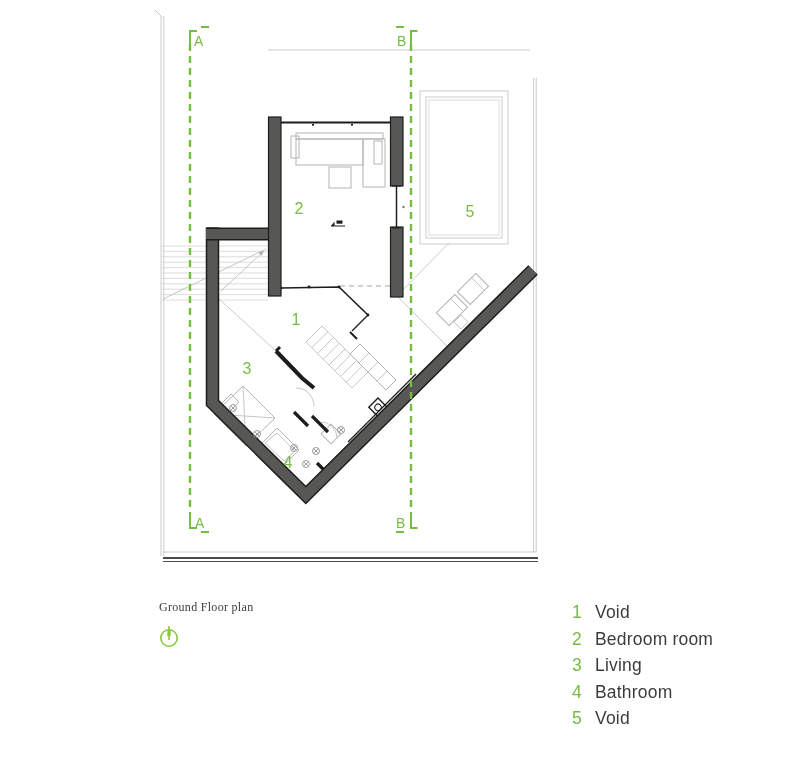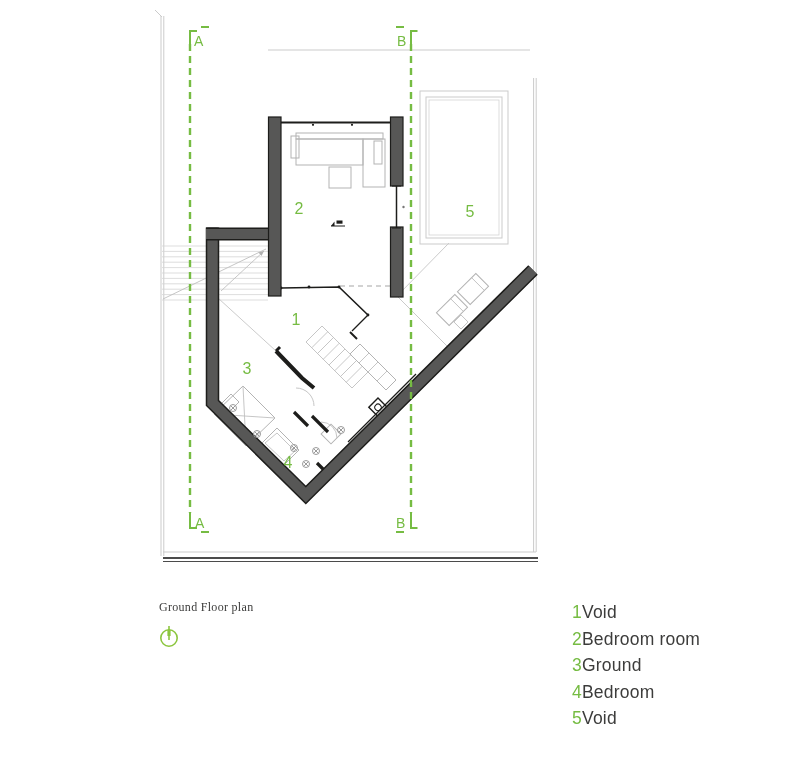--- a/index.html
+++ b/index.html
@@ -28,21 +28,21 @@
   .room-num{fill:var(--accent);font-size:16px;text-anchor:middle;font-family:"Liberation Sans",sans-serif;}
   .dash-light{stroke:#c4c4c4;stroke-width:1.4;stroke-dasharray:5 4;fill:none;}
   .fix{stroke:#9a9a9a;stroke-width:1;fill:none;}
   
   .plan-title{position:absolute;left:159px;top:600px;font-size:12px;letter-spacing:0.3px;
               color:var(--text-dark);font-family:Liberation Serif, serif;}
   .north{position:absolute;left:158px;top:624px;}
   .legend{position:absolute;left:570px;top:602px;font-size:17.5px;letter-spacing:0.2px;}
   .legend-row{display:flex;align-items:baseline;height:26.6px;}
   .legend-num{width:12px;text-align:right;color:var(--accent);flex:0 0 auto;}
-  .legend-label{color:var(--text-dark);}
+  .legend-label{margin-left:13px;color:var(--text-dark);}
 </style>
 </head>
 <body>
 
 <div class="page">
 
   <svg width="787" height="766" viewBox="0 0 787 766">
 
     <g>
       <path class="ln" d="M155,10 L162,17"></path>
@@ -237,25 +237,25 @@
     <div class="legend-row">
       <span class="legend-num">1</span>
       <span class="legend-label">Void</span>
     </div>
     <div class="legend-row">
       <span class="legend-num">2</span>
       <span class="legend-label">Bedroom room</span>
     </div>
     <div class="legend-row">
       <span class="legend-num">3</span>
-      <span class="legend-label">Ground</span>
+      <span class="legend-label">Living</span>
     </div>
     <div class="legend-row">
       <span class="legend-num">4</span>
-      <span class="legend-label">Bedroom</span>
+      <span class="legend-label">Bathroom</span>
     </div>
     <div class="legend-row">
       <span class="legend-num">5</span>
       <span class="legend-label">Void</span>
     </div>
   </div>
 
 </div>
 
 </body></html>

